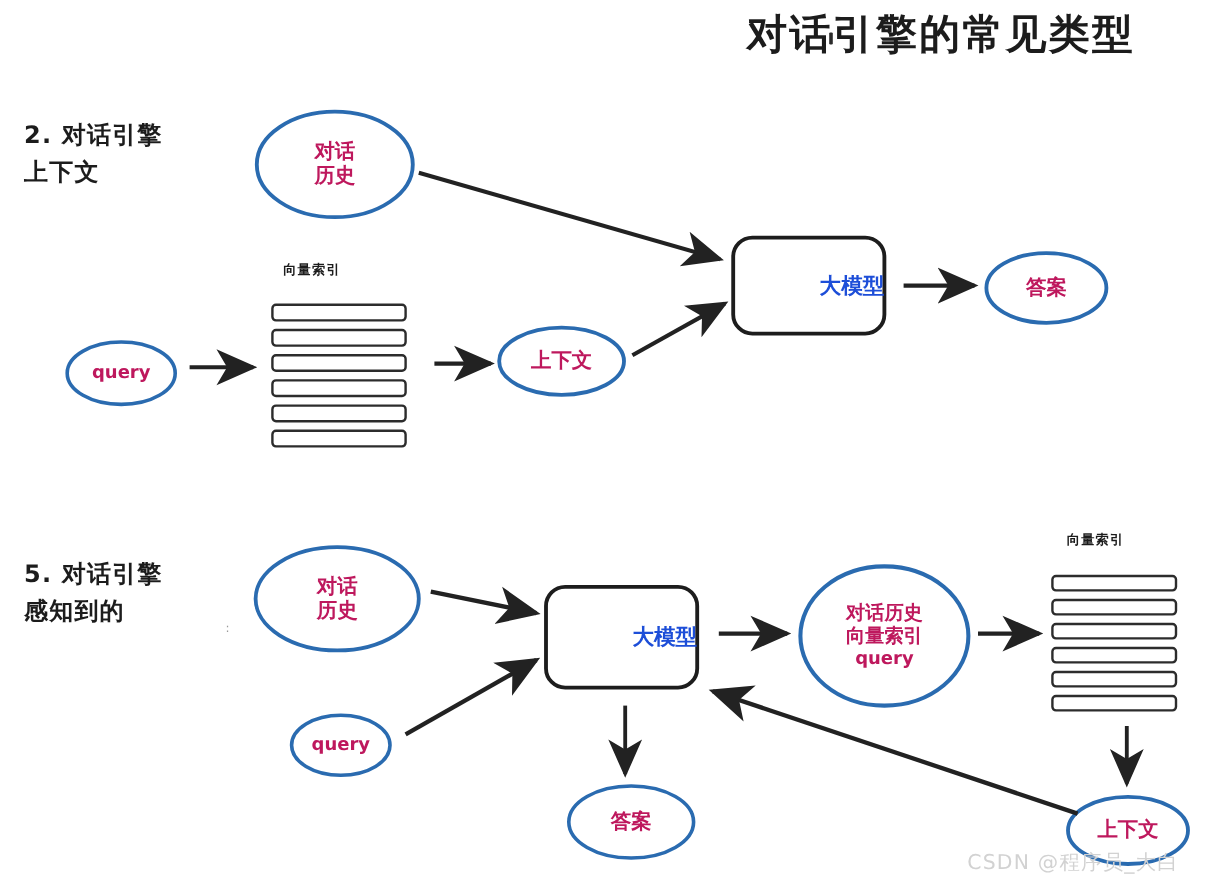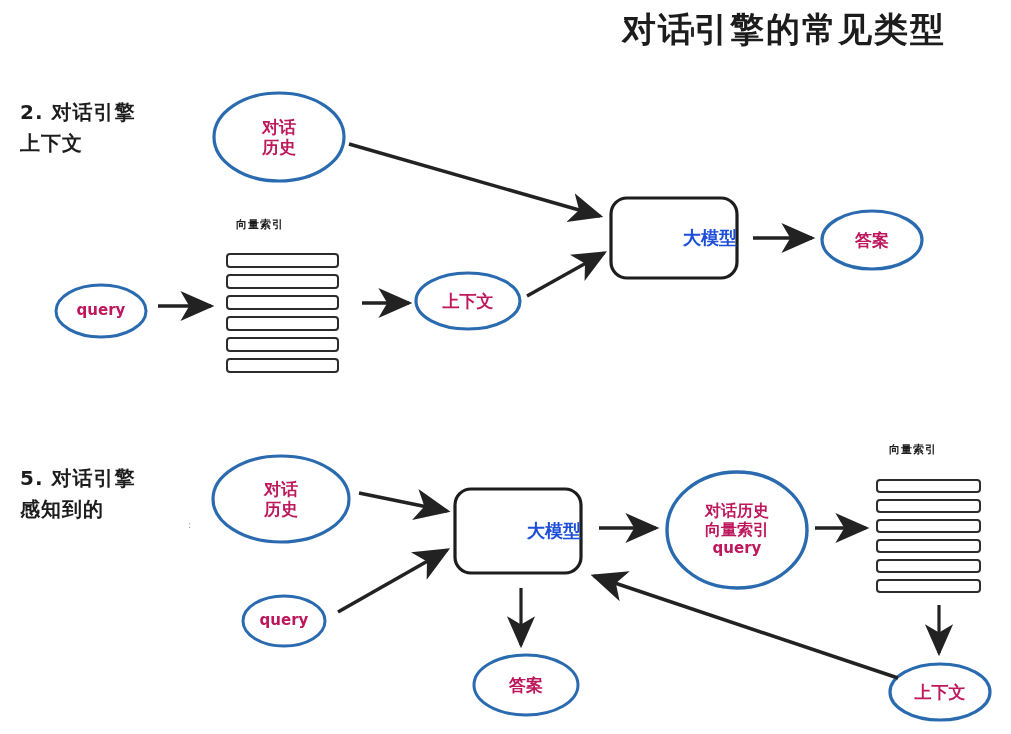--- a/index.html
+++ b/index.html
@@ -236,14 +236,15 @@
     <div class="bar" style="left:876px; top:519px; width:105px; height:14px;"></div>
     <div class="bar" style="left:876px; top:539px; width:105px; height:14px;"></div>
     <div class="bar" style="left:876px; top:559px; width:105px; height:14px;"></div>
     <div class="bar" style="left:876px; top:579px; width:105px; height:14px;"></div>
   </div>
 
   <div class="ellipse-label" style="left:900px; top:681px; width:80px; height:22px; font-size:17px;">
     <span>上下文</span>
   </div>
 
+  <div id="watermark">CSDN @程序员_大白</div>
 
 </div>
 
 </body></html>

